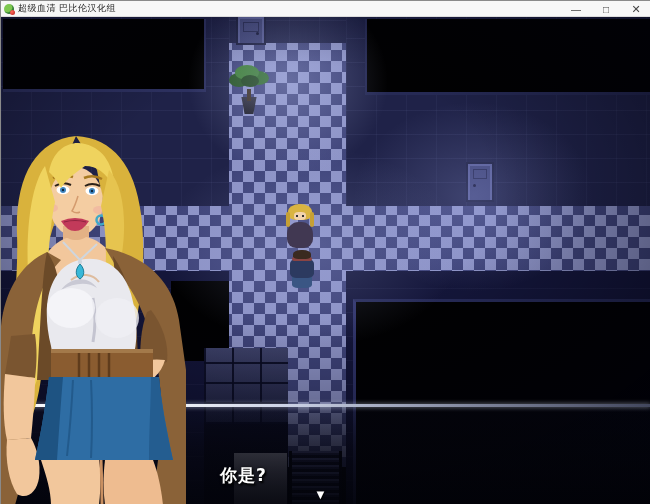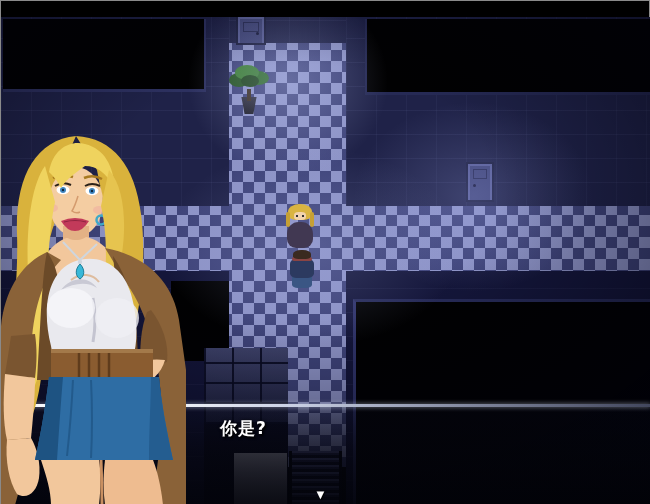--- a/index.html
+++ b/index.html
@@ -75,30 +75,39 @@
   .vignette{pointer-events:none;
     background:radial-gradient(ellipse 85% 75% at 46% 36%, rgba(0,0,0,0) 35%, rgba(0,0,10,.45) 75%, rgba(0,0,12,.72) 100%);}
 
   
   .dlg-overlay{background:linear-gradient(180deg,rgba(8,10,24,.28) 0%,rgba(4,5,12,.6) 45%,rgba(2,3,8,.8) 100%);}
   .dlg-line{height:3px;border-radius:2px;
     background:linear-gradient(90deg,#f2f5fb 0%,#ffffff 18%,#c9d0e4 45%,#81879e 72%,#41465c 100%);
     box-shadow:0 0 5px rgba(230,238,255,.55);}
   .dlg-text{color:#fff;font-size:17px;font-weight:bold;letter-spacing:1px;
     text-shadow:1.5px 1.5px 2px #000,0 0 3px rgba(0,0,0,.8);
-    font-family:"DejaVu Sans","Liberation Sans",sans-serif;}
+    font-family:"DejaVu Sans","Liberation Sans",sans-serif;margin-top:47px;}
   .dlg-arrow{color:#fff;font-size:13px;text-shadow:1px 1px 1px #000;}
 
   .portrait{z-index:40;}
 </style>
 </head>
 <body>
 
 <div class="win">
 
+  <div class="titlebar">
+    <div class="app-icon"></div>
+    <div class="title-text">超级血清 巴比伦汉化组</div>
+    <div class="win-controls">
+      <div class="win-btn">—</div>
+      <div class="win-btn">□</div>
+      <div class="win-btn close">✕</div>
+    </div>
+  </div>
 
   <div class="game">
 
     <div class="abs wall" style="left:0;top:0;width:228px;height:190px;"></div>
     <div class="abs wall" style="left:345px;top:0;width:305px;height:190px;"></div>
     <div class="abs wall" style="left:228px;top:0;width:117px;height:28px;"></div>
     <div class="abs wall-dim" style="left:0;top:254px;width:228px;height:234px;"></div>
     <div class="abs wall-dim" style="left:345px;top:254px;width:305px;height:234px;"></div>
 
     <div class="abs room seam-br" style="left:2px;top:2px;width:203px;height:73px;"></div>

